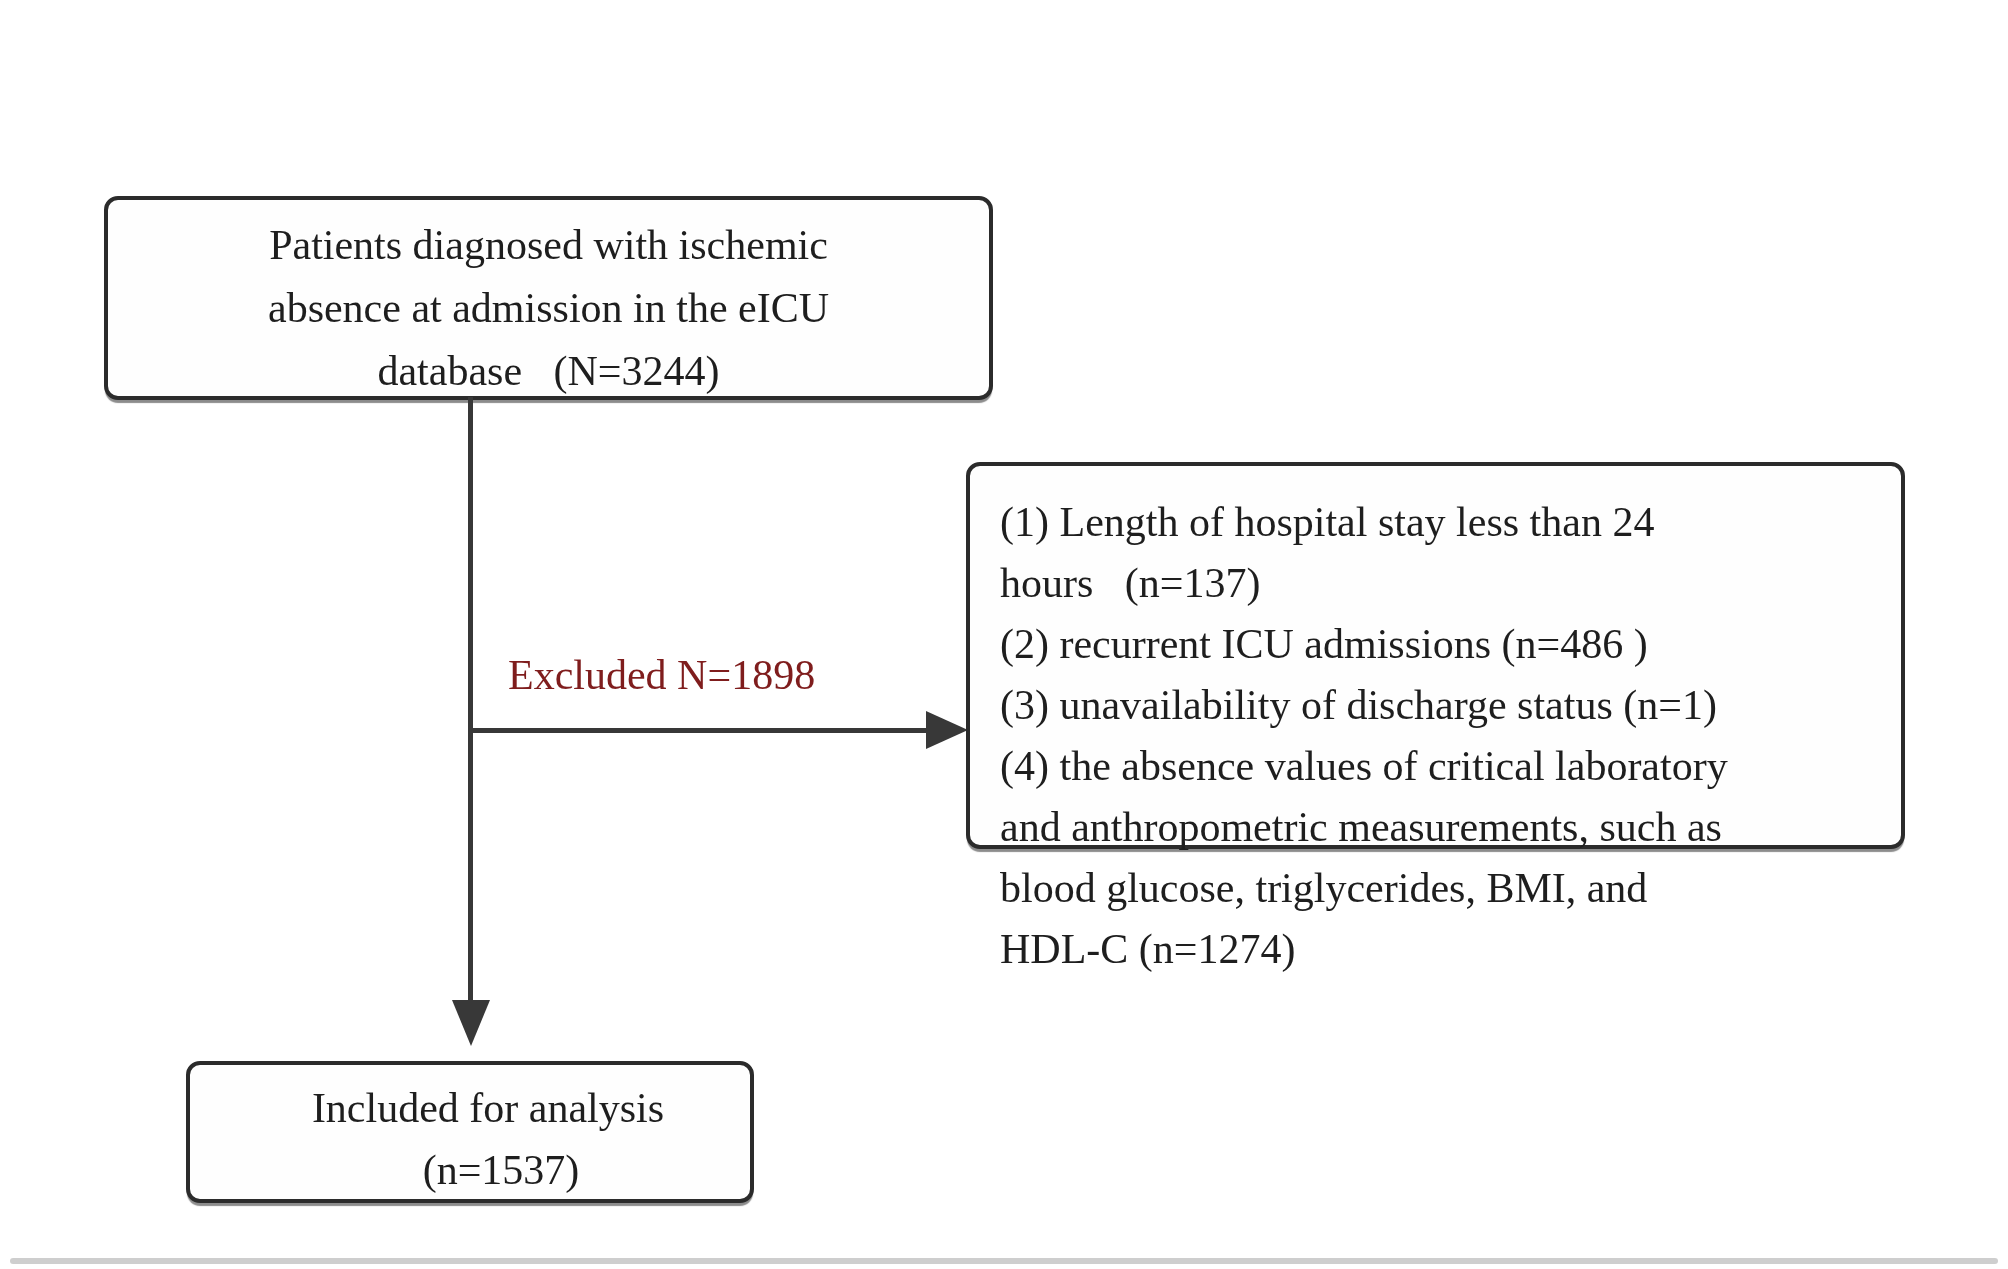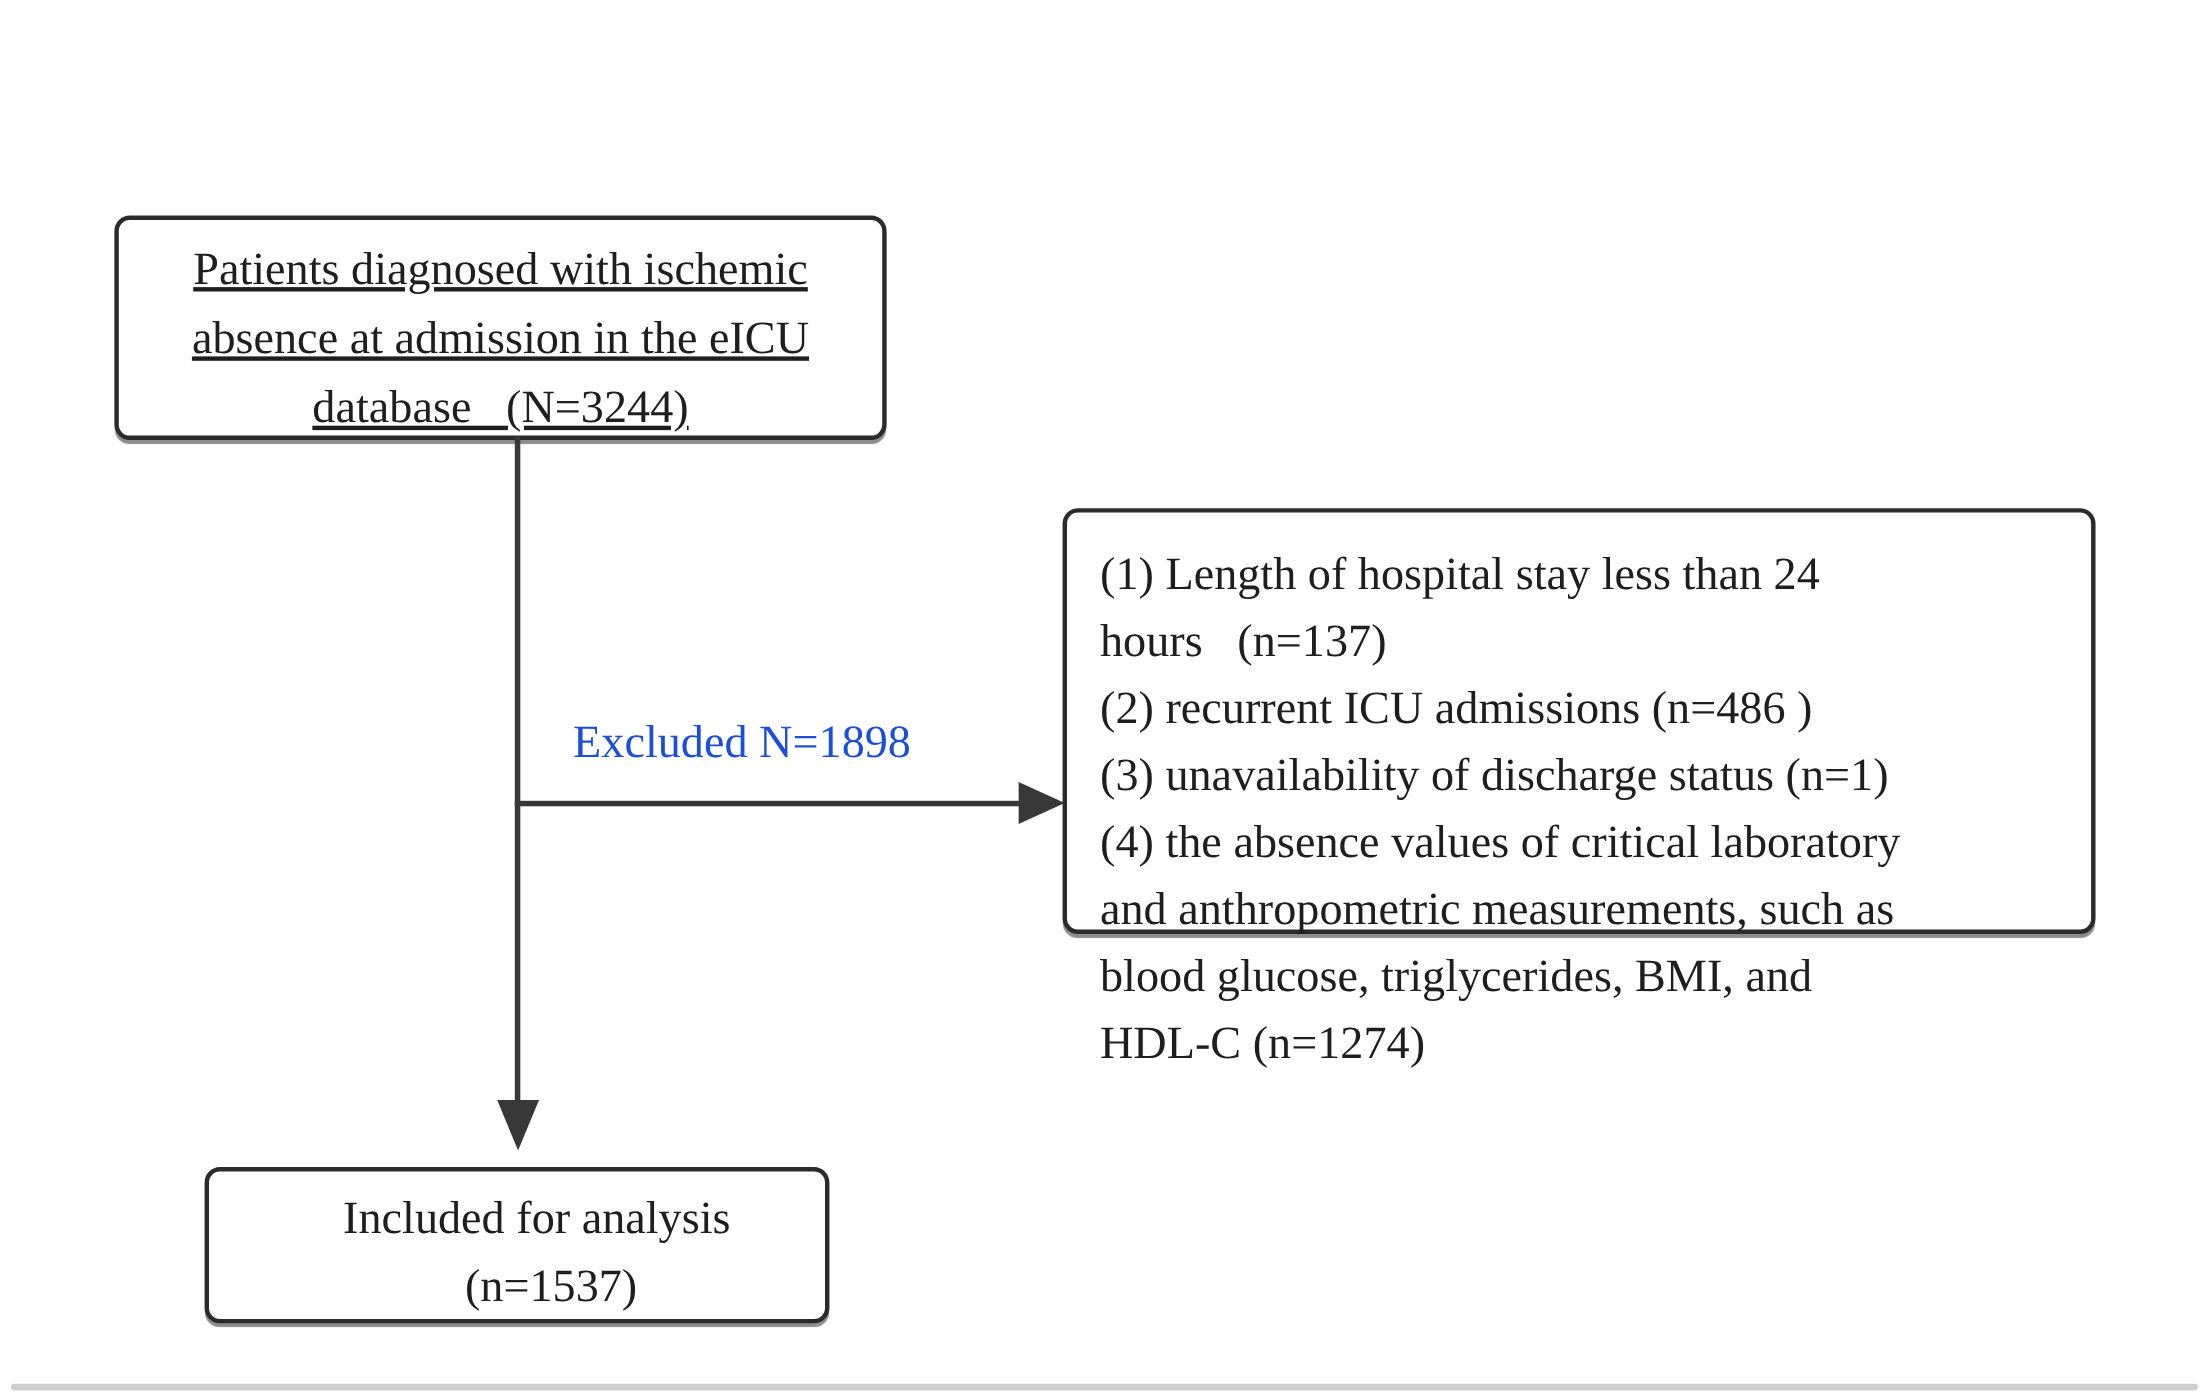--- a/index.html
+++ b/index.html
@@ -24,26 +24,25 @@
     box-shadow: 0 4px 1px -1px rgba(45,45,45,0.55);
     box-sizing: border-box;
     font-size: 42px;
   }
   .line {
     white-space: pre-wrap;
   }
   #top-box {
     left: 104px;
     top: 196px;
-    width: 702px;
+    width: 889px;
     height: 204px;
     padding-top: 14px;
     text-align: center;
     line-height: 63px;
-    text-decoration: underline;
   }
   #right-box {
     left: 966px;
     top: 462px;
     width: 939px;
     height: 387px;
     padding: 26px 24px 0 30px;
     text-align: left;
     line-height: 61px;
   }
@@ -61,22 +60,21 @@
   #bottom-box .indent {
     padding-left: 26px;
   }
   #excluded-label {
     position: absolute;
     left: 508px;
     top: 650px;
     font-size: 42px;
     line-height: 50px;
     white-space: pre;
-    color: #1d4ed8;
-    margin-left: 13px;
+    color: #7f1d1d;
   }
   .vline {
     position: absolute;
     left: 468px;
     top: 397px;
     width: 5px;
     height: 605px;
     background: #383838;
   }
   .v-arrowhead {

